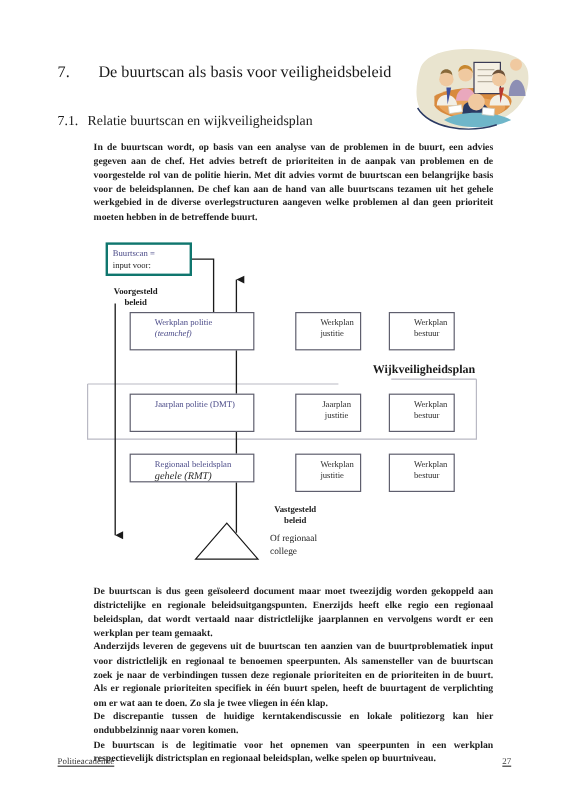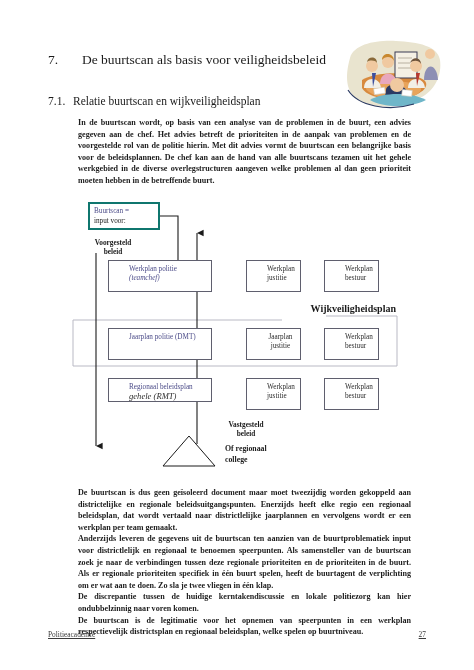--- a/index.html
+++ b/index.html
@@ -95,21 +95,21 @@
     color: #1a1a1a;
   }
   .dlabel-voorgesteld { left: 18px; top: 40px; width: 70px; }
   .dlabel-vastgesteld { left: 150px; top: 222px; width: 72px; }
   .dlabel-wijk {
     left: 196px; top: 106px; width: 140px;
     text-align: right; font-size: 10px;
   }
   .dlabel-college {
     left: 165px; top: 246px; width: 80px;
-    font-weight: bold; text-align: left;
+    font-weight: normal; text-align: left;
     font-size: 7.8px; line-height: 10.5px;
   }
 
   
   .footer {
     position: absolute;
     left: 48px; top: 630px; width: 378px;
     display: flex; justify-content: space-between;
     font-size: 7.4px; color: #3a3a3a; text-decoration: underline;
   }

